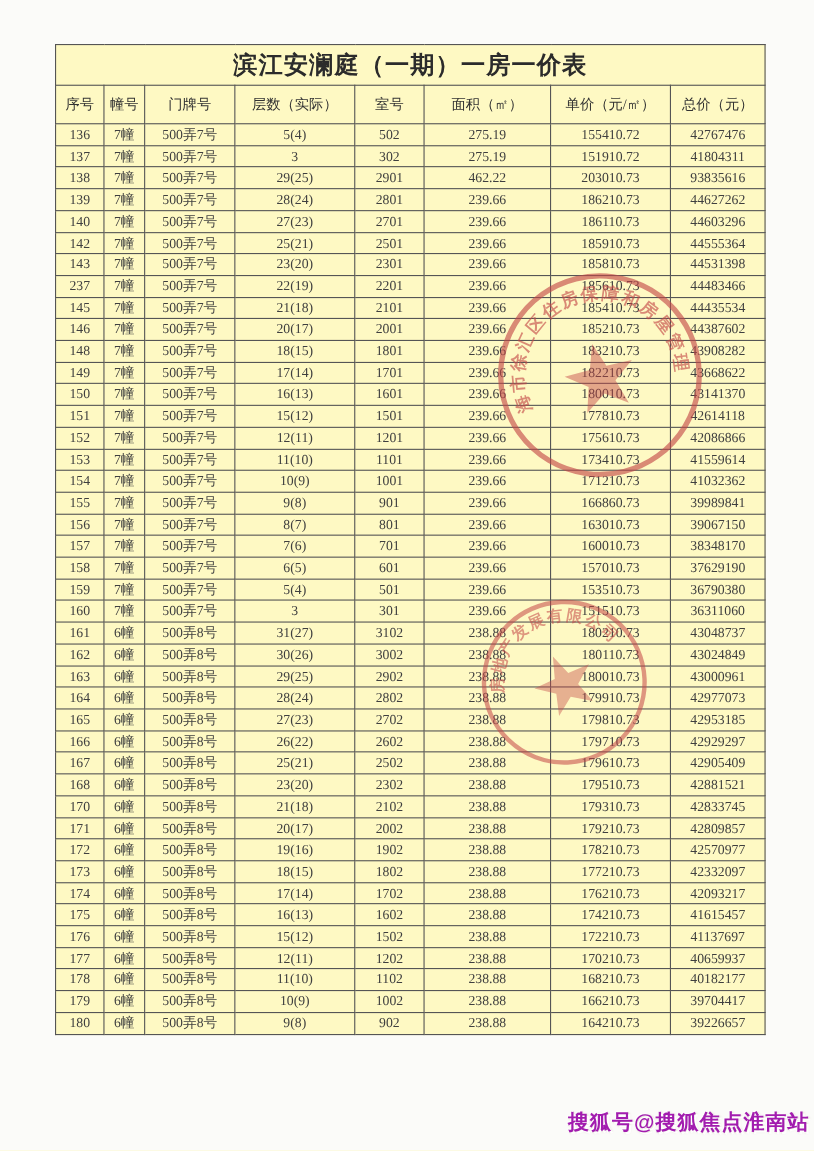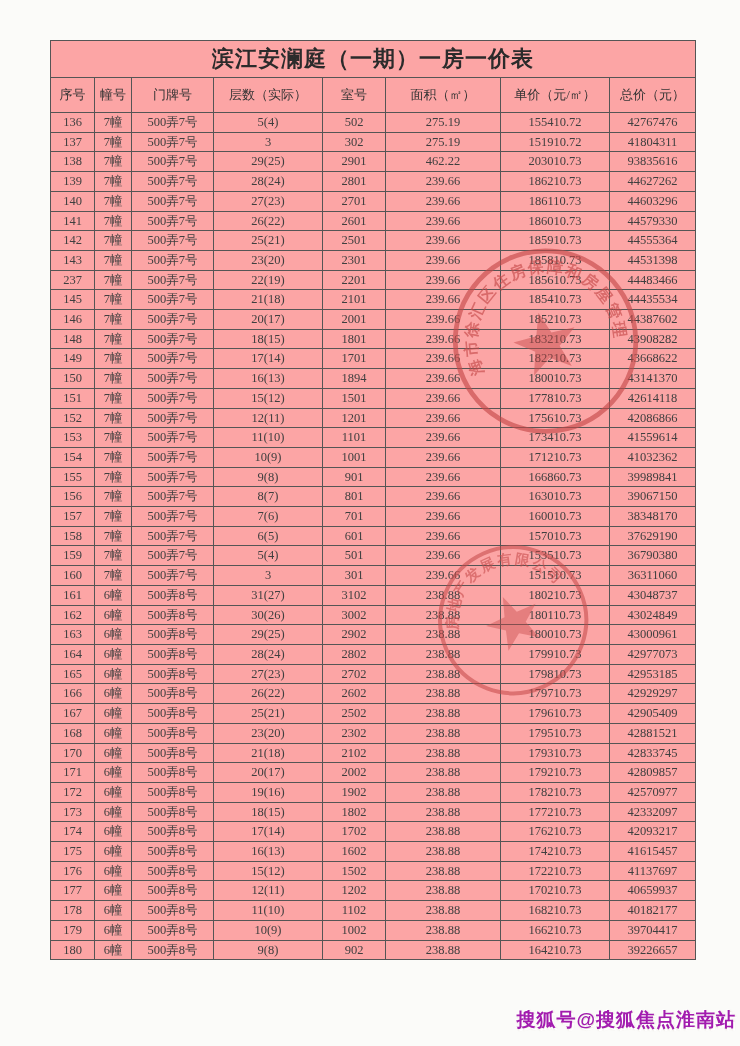--- a/index.html
+++ b/index.html
@@ -6,21 +6,21 @@
   body{
     width:740px;height:1046px;position:relative;overflow:hidden;
     background:#fbfbf9;
     font-family:"Liberation Serif","DejaVu Serif",serif;
     color:#3c3c3c;
   }
   .sheet{position:absolute;inset:0;}
   table.price-table{
     position:absolute;left:50px;top:40px;width:645px;
     border-collapse:collapse;table-layout:fixed;
-    background:#fca5a5;
+    background:#fef9c3;
   }
   .price-table th,.price-table td{
     border:1px solid #555;
     text-align:center;vertical-align:middle;
     padding:0 1px;white-space:nowrap;overflow:hidden;
   }
   .title-cell{
     height:36px;font-size:22px;font-weight:bold;color:#2b2b2b;
     letter-spacing:1px;
   }
@@ -123,30 +123,20 @@
           <td>140</td>
           <td>7幢</td>
           <td>500弄7号</td>
           <td>27(23)</td>
           <td>2701</td>
           <td>239.66</td>
           <td>186110.73</td>
           <td>44603296</td>
         </tr>
         <tr>
-          <td>141</td>
-          <td>7幢</td>
-          <td>500弄7号</td>
-          <td>26(22)</td>
-          <td>2601</td>
-          <td>239.66</td>
-          <td>186010.73</td>
-          <td>44579330</td>
-        </tr>
-        <tr>
           <td>142</td>
           <td>7幢</td>
           <td>500弄7号</td>
           <td>25(21)</td>
           <td>2501</td>
           <td>239.66</td>
           <td>185910.73</td>
           <td>44555364</td>
         </tr>
         <tr>
@@ -207,21 +197,21 @@
           <td>1701</td>
           <td>239.66</td>
           <td>182210.73</td>
           <td>43668622</td>
         </tr>
         <tr>
           <td>150</td>
           <td>7幢</td>
           <td>500弄7号</td>
           <td>16(13)</td>
-          <td>1894</td>
+          <td>1601</td>
           <td>239.66</td>
           <td>180010.73</td>
           <td>43141370</td>
         </tr>
         <tr>
           <td>151</td>
           <td>7幢</td>
           <td>500弄7号</td>
           <td>15(12)</td>
           <td>1501</td>

